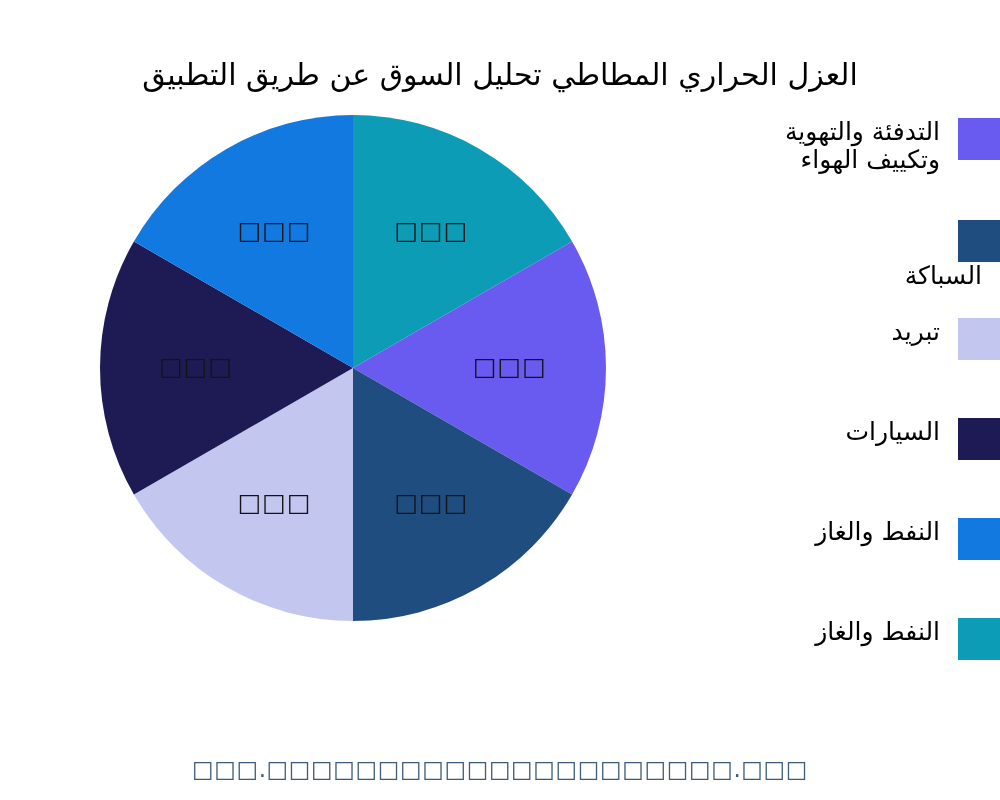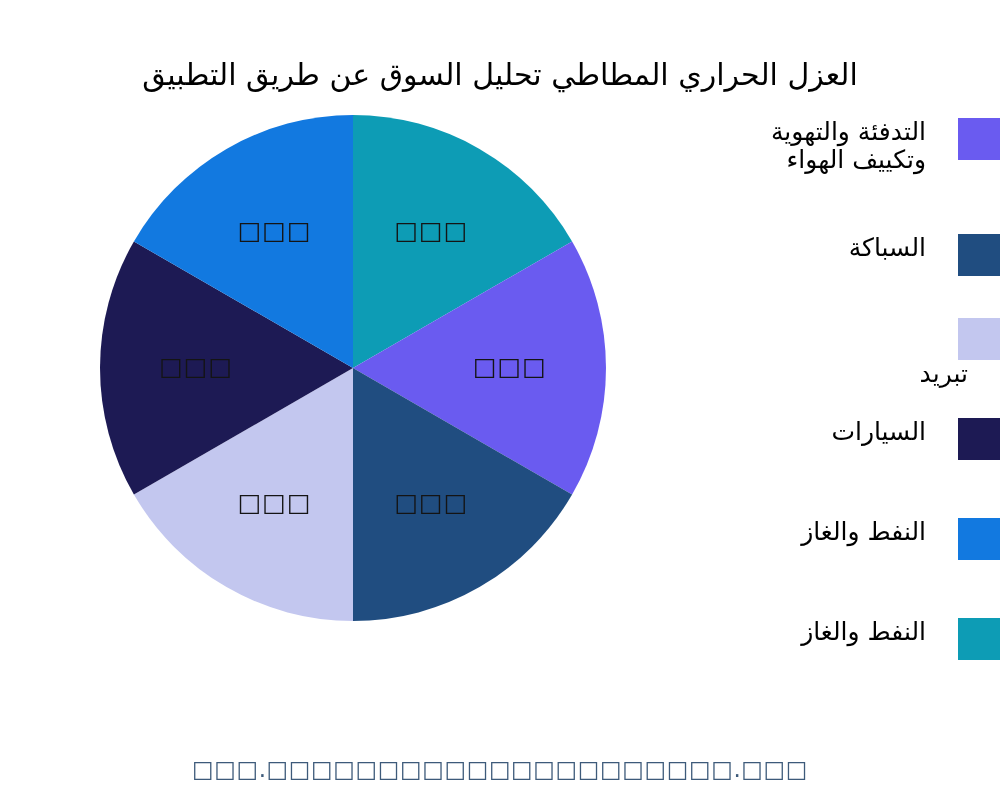--- a/index.html
+++ b/index.html
@@ -79,21 +79,21 @@
     align-items: flex-start;
   }
   .legend-swatch {
     width: 42px;
     height: 42px;
     flex: 0 0 42px;
     margin-left: 0;
   }
   .legend-label {
     flex: 1 1 auto;
-    padding-right: 32px;
+    padding-right: 18px;
     direction: rtl;
     text-align: right;
     font-size: 25px;
     line-height: 1.12;
     color: #000000;
     font-family: "DejaVu Sans", "Liberation Sans", sans-serif;
     white-space: pre-line;
   }
 
   
@@ -138,25 +138,25 @@
         </g>
     </svg>
   </div>
 
   <div class="legend" id="legend">
       <div class="legend-item" style="top: 0px;">
         <span class="legend-swatch" style="background: rgb(106, 91, 240);"></span>
         <span class="legend-label">التدفئة والتهوية
 وتكييف الهواء</span>
       </div>
-      <div class="legend-item" style="top: 116px;">
+      <div class="legend-item" style="top: 102px; flex-direction: column;">
         <span class="legend-swatch" style="background: rgb(32, 77, 128);"></span>
         <span class="legend-label">السباكة</span>
       </div>
-      <div class="legend-item" style="top: 200px; flex-direction: column;">
+      <div class="legend-item" style="top: 200px;">
         <span class="legend-swatch" style="background: rgb(195, 199, 239);"></span>
         <span class="legend-label">تبريد</span>
       </div>
       <div class="legend-item" style="top: 300px; justify-content: space-between;">
         <span class="legend-swatch" style="background: rgb(29, 26, 84);"></span>
         <span class="legend-label">السيارات</span>
       </div>
       <div class="legend-item" style="top: 400px;">
         <span class="legend-swatch" style="background: rgb(18, 121, 224);"></span>
         <span class="legend-label">النفط والغاز</span>

